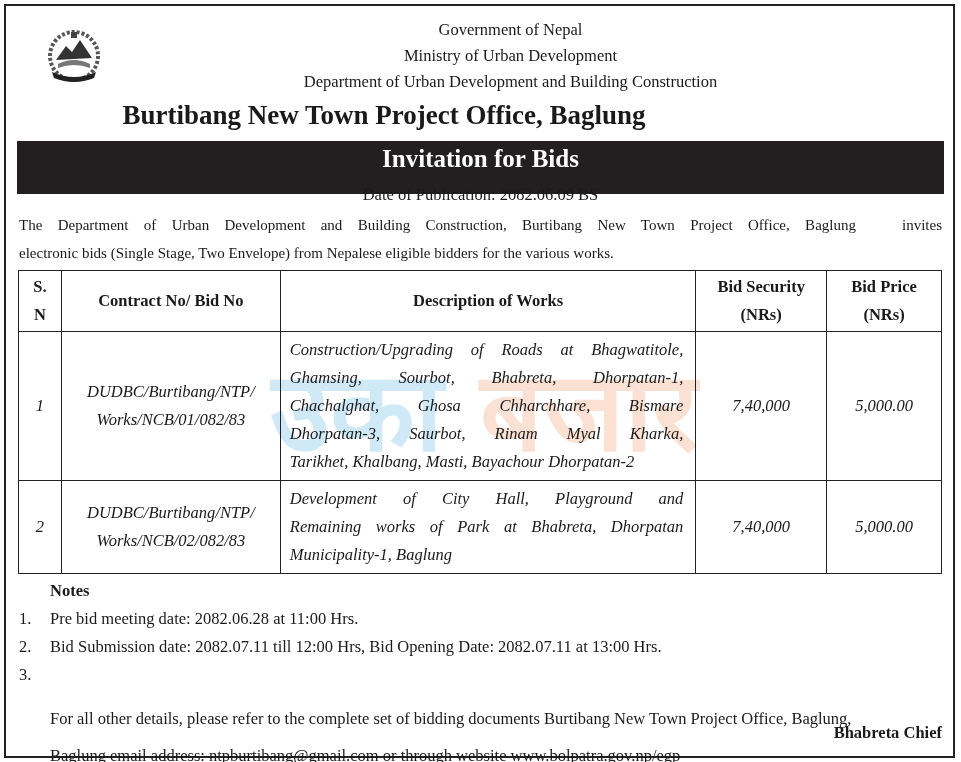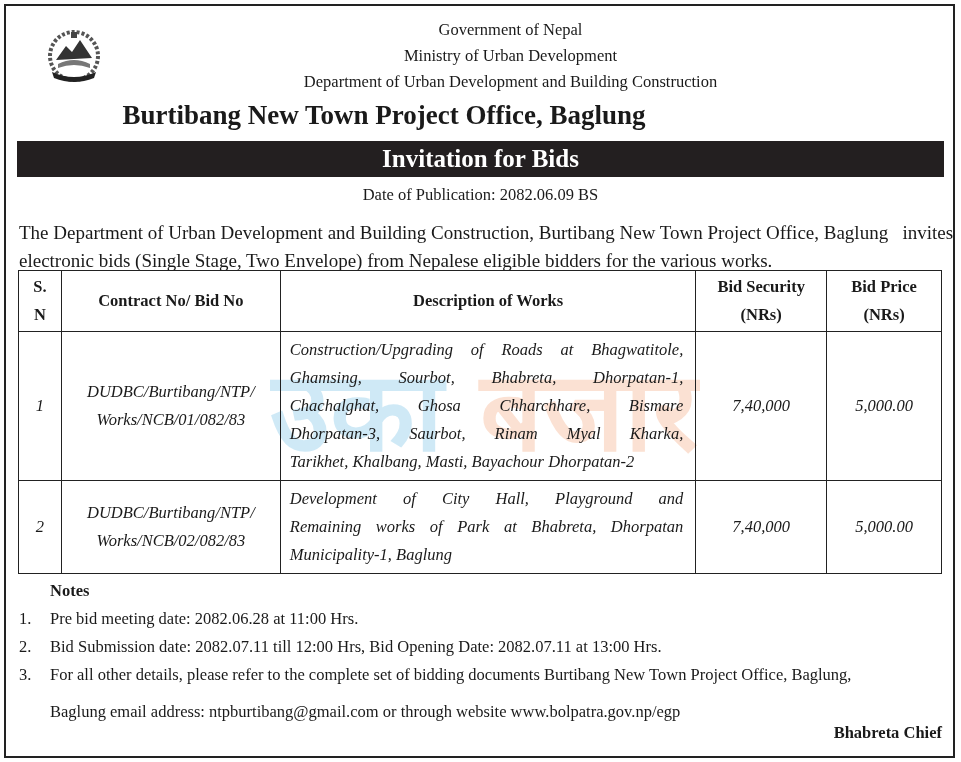--- a/index.html
+++ b/index.html
@@ -4,24 +4,24 @@
 <style>
   html, body { margin:0; padding:0; background:#fff; }
   body { width:961px; height:762px; overflow:hidden; position:relative;
          font-family:"Liberation Serif", "DejaVu Serif", serif; color:#1a1a1a; }
   .frame { position:absolute; left:4px; top:4px; width:951px; height:754px;
            border:2px solid #222; box-sizing:border-box; }
   .emblem { position:absolute; left:44px; top:26px; width:60px; height:60px; }
   .hdr-line { position:absolute; left:0; width:961px; text-align:center; font-size:16.5px; line-height:20px;padding-left:30px; }
   .h1 { top:20px; } .h2 { top:46px; } .h3 { top:72px; }
   .office { position:absolute; left:0; width:768px; top:98px; text-align:center; font-weight:bold; font-size:27px; line-height:34px; }
-  .banner { position:absolute; left:17px; top:141px; width:927px; height:36px; background:#231f20; color:#fff;
+  .banner { position:absolute; left:17px; top:141px; width:927px; height:53px; background:#231f20; color:#fff;
             text-align:center; font-weight:bold; font-size:25px; line-height:36px; }
   .pubdate { position:absolute; left:0; width:961px; top:184px; text-align:center; font-size:16.5px; line-height:22px; }
-  .intro { position:absolute; left:19px; top:211px; width:923px; font-size:19px; line-height:28px; text-align:justify;margin-top:8px; }
+  .intro { position:absolute; left:19px; top:211px; width:923px; font-size:15px; line-height:28px; text-align:justify; }
   .intro span.l2 { display:block; }
   table.bids { position:absolute; left:18px; top:270px; width:924px; border-collapse:collapse; font-size:16.5px; }
   table.bids th, table.bids td { border:1px solid #222; }
   table.bids th { font-weight:bold; text-align:center; line-height:28px; height:60px; padding:0; }
   table.bids td { font-style:italic; text-align:center; padding:0; }
   td.desc { text-align:justify !important; padding:4px 12px 4px 9px !important; line-height:28px; text-align-last:left; }
   td.desc .line { display:block; text-align:justify; text-align-last:justify; }
   td.desc .line.last { text-align-last:left; }
   .notes-title { position:absolute; left:50px; top:580px; font-weight:bold; font-size:16.5px; line-height:22px; }
   .note { position:absolute; left:19px; font-size:16.5px; line-height:28px; width:925px; }
@@ -114,18 +114,18 @@
   <span class="num">1.</span>
   <span class="txt">Pre bid meeting date: 2082.06.28 at 11:00 Hrs.</span>
 </div>
 <div class="note n2">
   <span class="num">2.</span>
   <span class="txt">Bid Submission date: 2082.07.11 till 12:00 Hrs, Bid Opening Date: 2082.07.11 at 13:00 Hrs.</span>
 </div>
 <div class="note n3">
   <span class="num">3.</span>
   <span class="txt">
-    <span style="display:block;">For all other details, please refer to the complete set of bidding documents Burtibang New Town Project Office, Baglung,</span>
+    <span style="display:block;margin-top:44px;">For all other details, please refer to the complete set of bidding documents Burtibang New Town Project Office, Baglung,</span>
     <span style="display:block;margin-top:9px;">Baglung email address: ntpburtibang@gmail.com or through website www.bolpatra.gov.np/egp</span>
   </span>
 </div>
 
 <div class="signer">Bhabreta Chief</div>
 
 </body></html>

